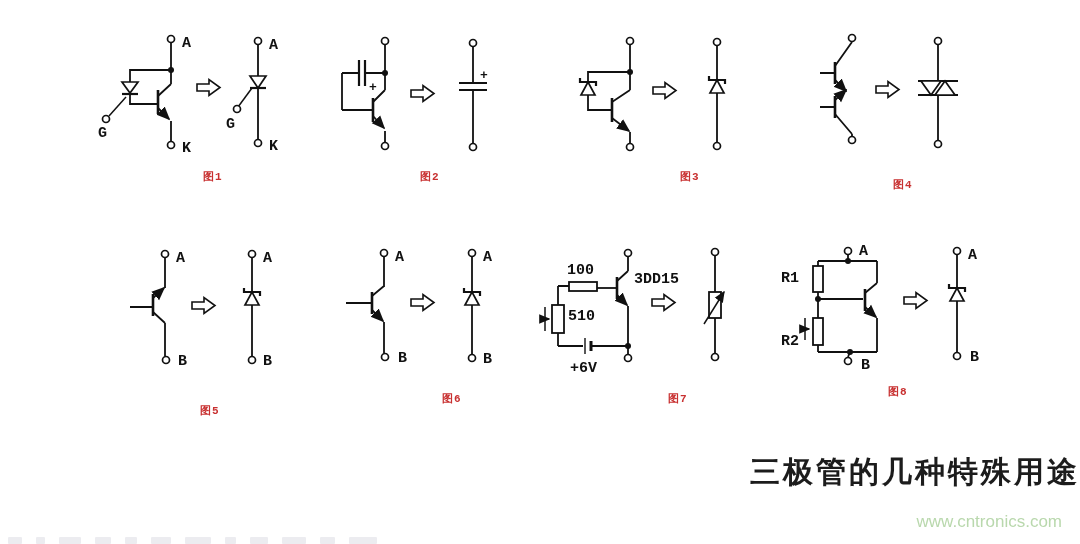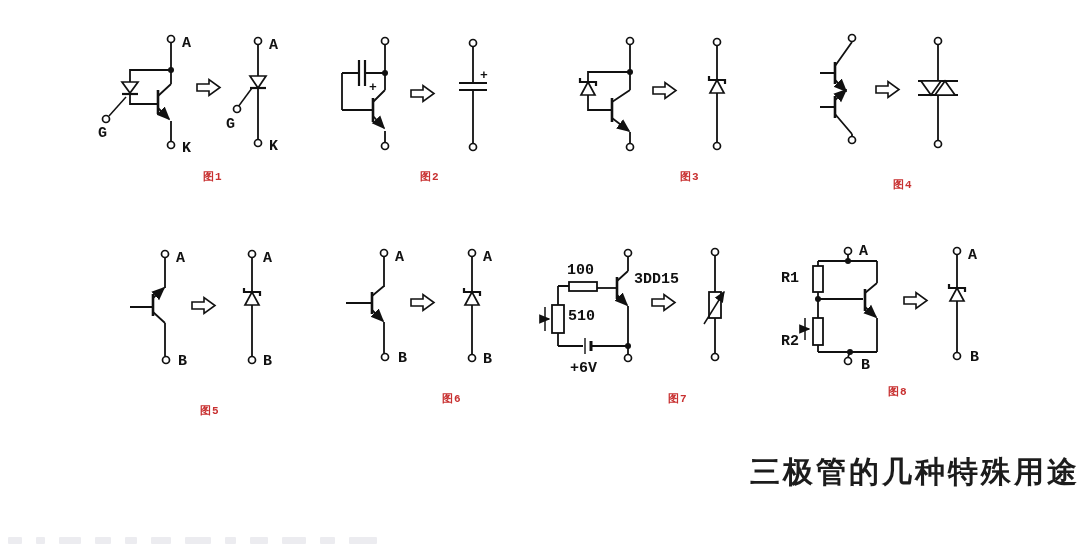--- a/index.html
+++ b/index.html
@@ -298,14 +298,15 @@
       <span style="width:12px"></span>
       <span style="width:20px"></span>
     <span style="width:26px"></span>
       <span style="width:11px"></span>
       <span style="width:18px"></span>
     <span style="width:24px"></span>
       <span style="width:15px"></span>
       <span style="width:28px"></span>
   </div>
 
+  <div class="watermark">www.cntronics.com</div>
 
 </div>
 
 </body></html>

